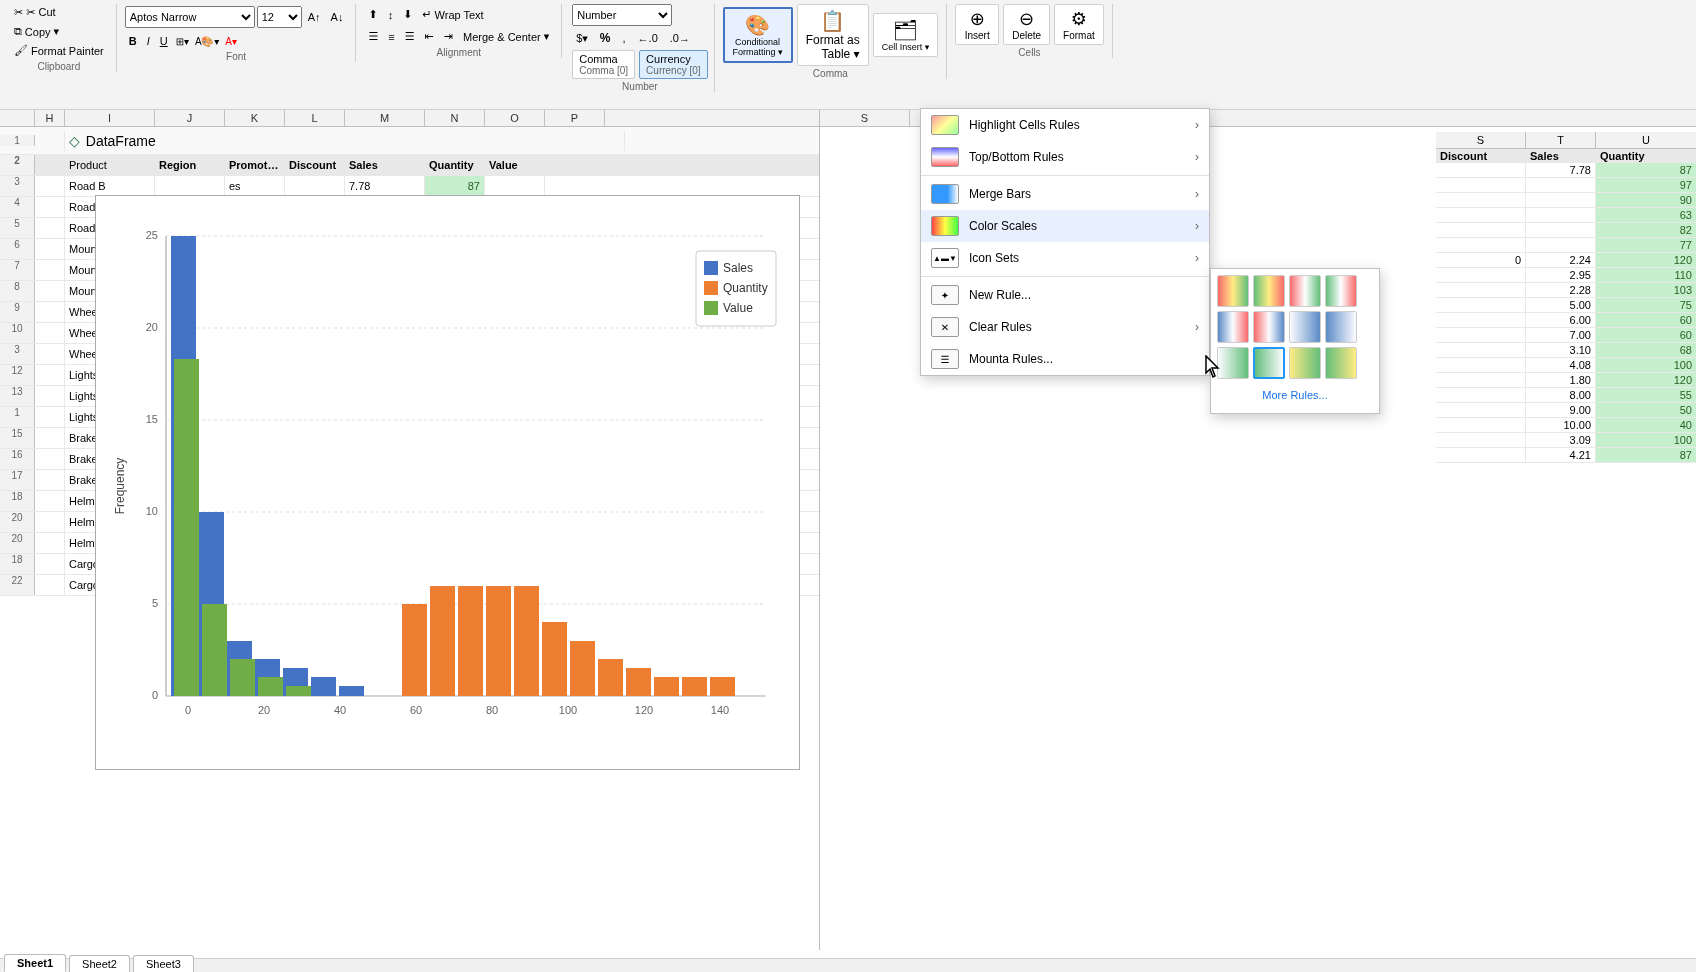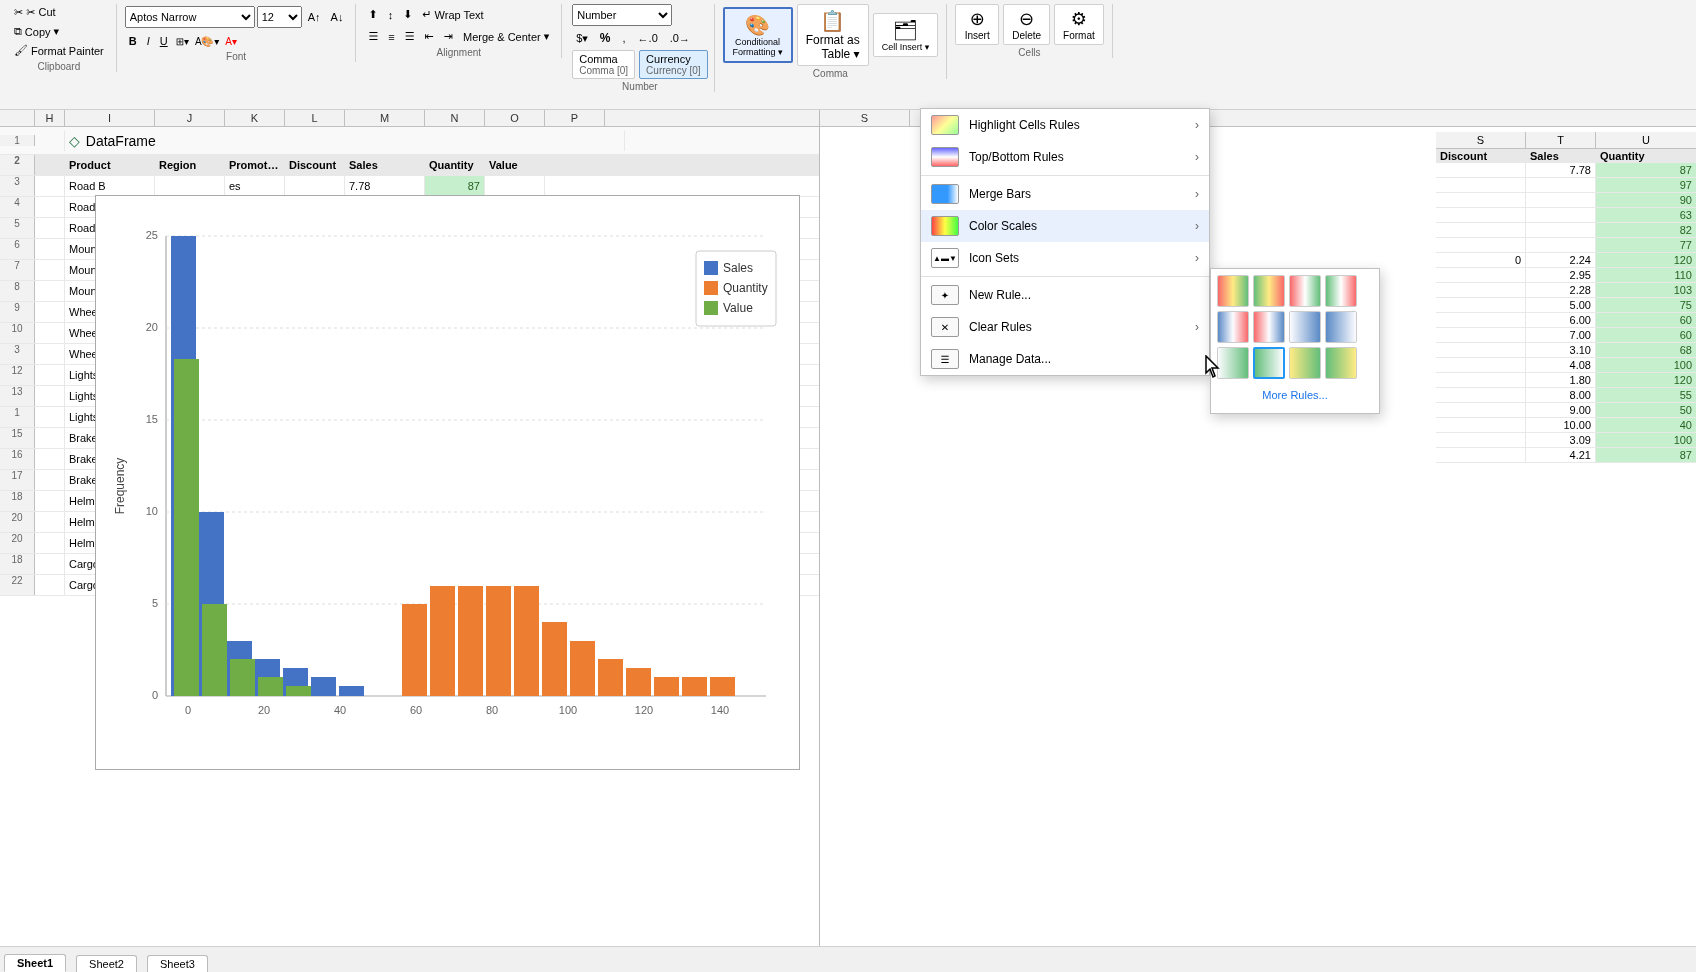--- a/index.html
+++ b/index.html
@@ -67,21 +67,21 @@
     .number-section .row2 { display: flex; align-items: center; gap: 4px; margin-top: 3px; }
 
     
     .hcr-icon { width: 28px; height: 20px; background: linear-gradient(135deg, #ff9999 0%, #ffff99 50%, #99ff99 100%); border: 1px solid #999; border-radius: 2px; }
     .tbr-icon { width: 28px; height: 20px; background: linear-gradient(to bottom, #6666ff 0%, #fff 50%, #ff6666 100%); border: 1px solid #999; border-radius: 2px; }
     .db-icon { width: 28px; height: 20px; background: linear-gradient(to right, #3399ff 60%, transparent 100%); border: 1px solid #999; border-radius: 2px; }
     .cs-icon { width: 28px; height: 20px; background: linear-gradient(to right, #ff4444 0%, #ffff44 50%, #44ff44 100%); border: 1px solid #999; border-radius: 2px; }
     .is-icon { width: 28px; height: 20px; border: 1px solid #999; border-radius: 2px; display: flex; align-items: center; justify-content: center; font-size: 8px; gap: 1px; }
     .cells-btn { display: flex; flex-direction: column; align-items: center; border: 1px solid #d0d0d0; background: #fff; padding: 3px 8px; cursor: pointer; font-size: 10px; border-radius: 2px; min-width: 44px; }
     
-    .tab-bar { height: 26px; background: #f0f0f0; border-top: 1px solid #d0d0d0; display: flex; align-items: flex-end; gap: 10px; padding: 0 4px; }
+    .tab-bar { height: 14px; background: #f0f0f0; border-top: 1px solid #d0d0d0; display: flex; align-items: flex-end; gap: 3px; padding: 0 4px; }
     .tab { padding: 2px 12px; font-size: 11px; background: #fff; border: 1px solid #bbb; border-bottom: none; cursor: pointer; border-radius: 3px 3px 0 0; }
     .tab.active { background: #fff; border-bottom: 1px solid #fff; font-weight: 600; }
 
     
     .pct-btn { font-size: 12px; font-weight: bold; }
 
     
     .c-product { width: 90px; }
     .c-region { width: 70px; }
     .c-promoted { width: 65px; }
@@ -254,21 +254,21 @@
       <div class="cell" style="width:30px"></div>
       <div class="cell" style="width:560px; font-size:14px; font-weight:500; display:flex; align-items:center; gap:6px;">
         <span style="color:#1a6b3c;">◇</span>
         <span>DataFrame</span>
       </div>
     </div>
 
     <div class="grid-row" style="background:#e8e8e8; font-weight:bold;">
       <div class="row-num">2</div>
       <div class="cell" style="width:30px"></div>
-      <div class="cell c-product" style="width:90px;font-weight:700">Product</div>
+      <div class="cell c-product" style="width:90px;font-weight:400">Product</div>
       <div class="cell c-region" style="width:70px;font-weight:600">Region</div>
       <div class="cell c-promoted" style="width:60px;font-weight:600">Promoted</div>
       <div class="cell c-discount" style="width:60px;font-weight:600">Discount</div>
       <div class="cell c-sales" style="width:80px;font-weight:600">Sales</div>
       <div class="cell c-quantity" style="width:60px;font-weight:600">Quantity</div>
       <div class="cell c-value" style="width:60px;font-weight:600">Value</div>
     </div>
 
     <div id="data-rows-container">
         <div class="grid-row">
@@ -742,21 +742,21 @@
     <div class="menu-icon">
       <div style="width:28px;height:20px;border:1px solid #999;background:#f9f9f9;border-radius:2px;display:flex;align-items:center;justify-content:center;font-size:10px;">✕</div>
     </div>
     <span>Clear Rules</span>
     <span class="arrow">›</span>
   </div>
   <div class="menu-item">
     <div class="menu-icon">
       <div style="width:28px;height:20px;border:1px solid #999;background:#f9f9f9;border-radius:2px;display:flex;align-items:center;justify-content:center;font-size:10px;">☰</div>
     </div>
-    <span>Manage Data...</span>
+    <span>Mounta Rules...</span>
   </div>
 </div>
 
 <div class="submenu">
 
   <div class="submenu-row">
     <div class="submenu-cell" style="background:linear-gradient(to right,#f8696b,#ffeb84,#63be7b);"></div>
     <div class="submenu-cell" style="background:linear-gradient(to right,#63be7b,#ffeb84,#f8696b);"></div>
     <div class="submenu-cell" style="background:linear-gradient(to right,#f8696b,#fff,#63be7b);"></div>
     <div class="submenu-cell" style="background:linear-gradient(to right,#63be7b,#fff,#f8696b);"></div>

